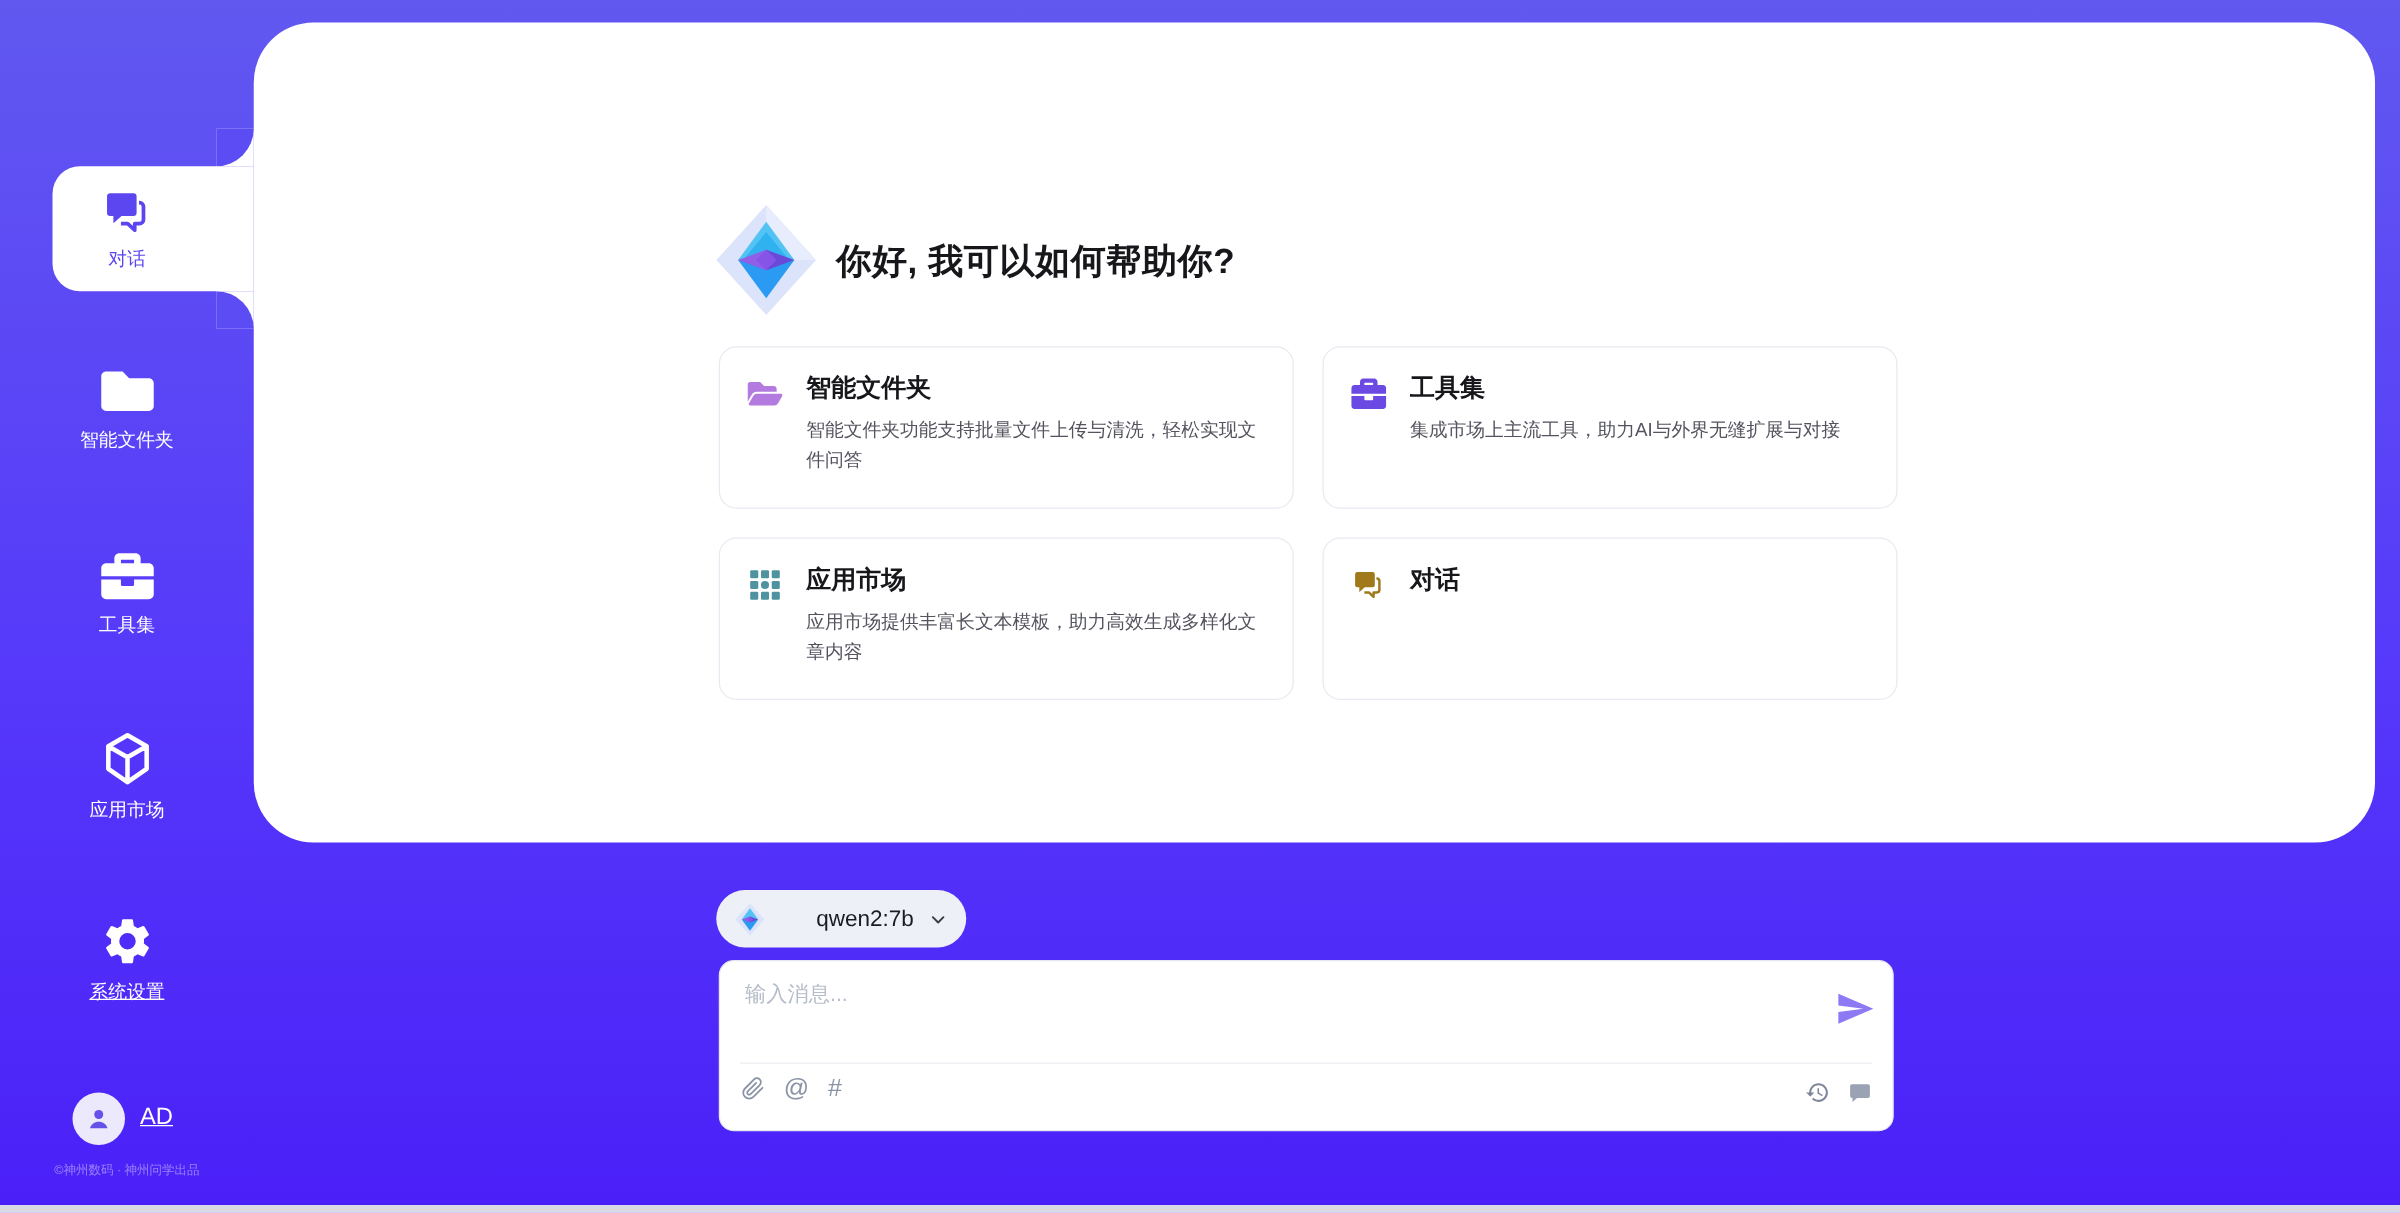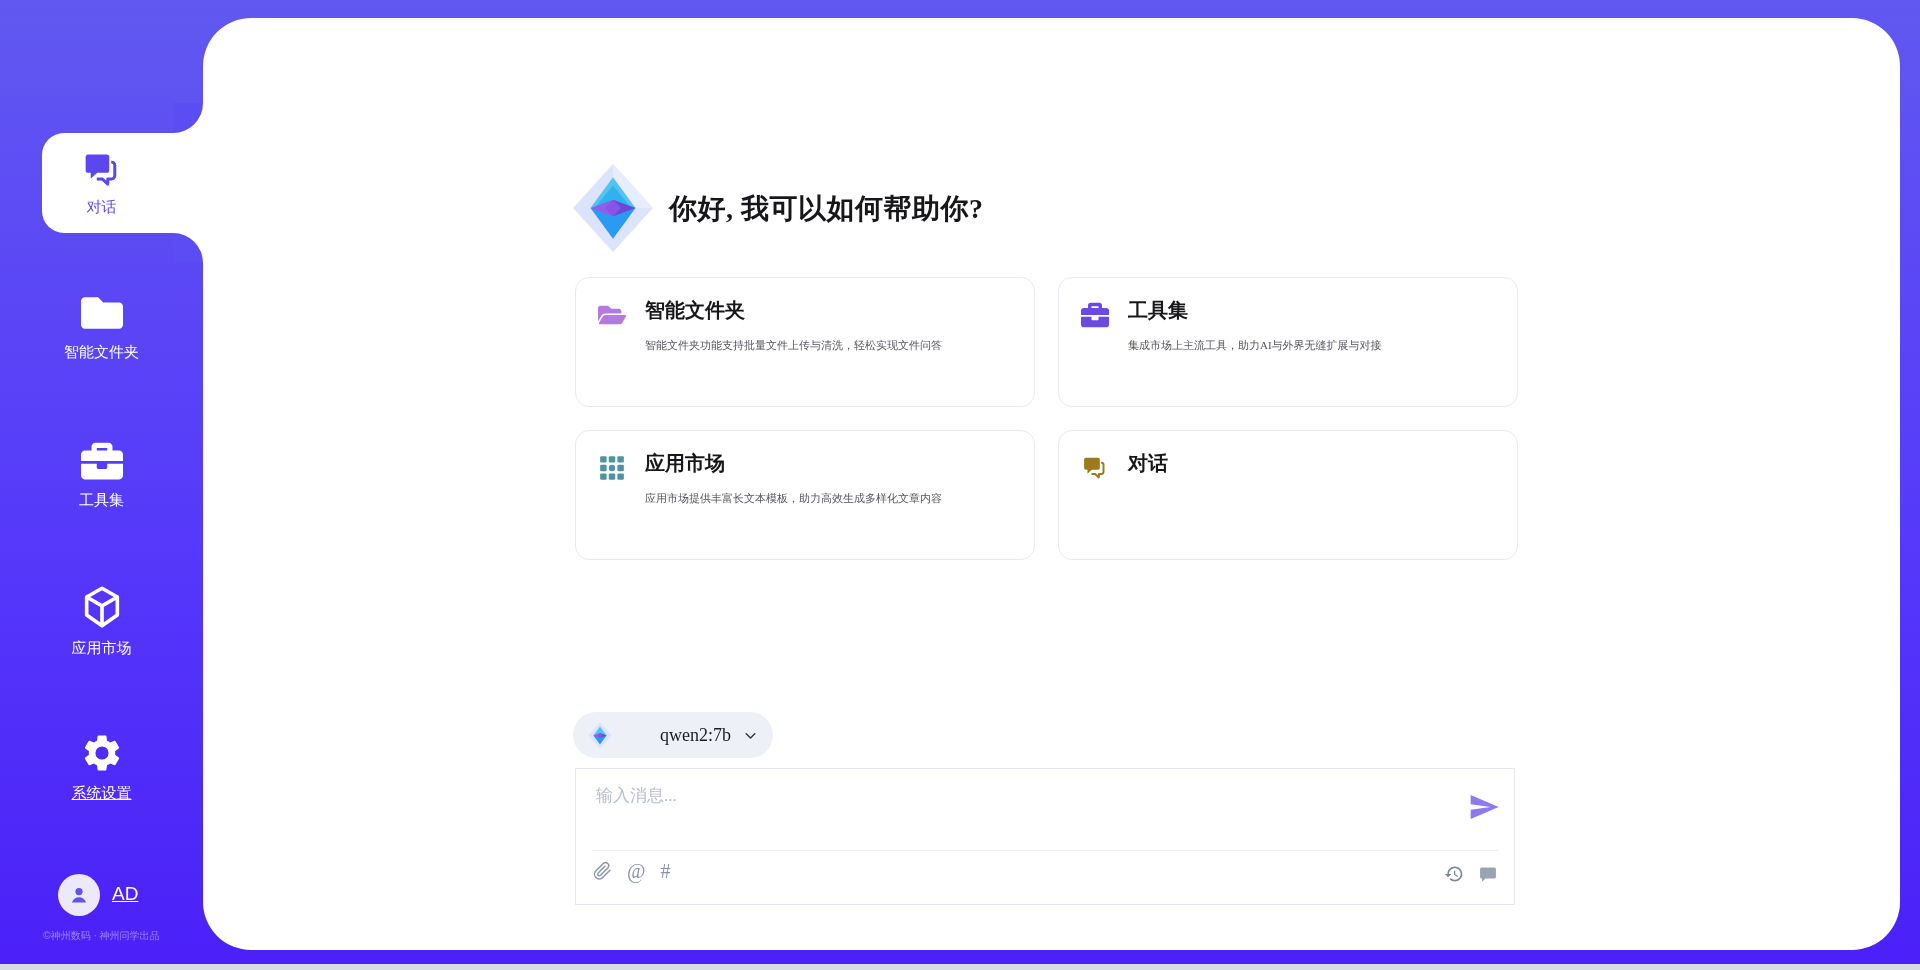--- a/index.html
+++ b/index.html
@@ -5,22 +5,22 @@
   * { margin:0; padding:0; box-sizing:border-box; }
   html,body { width:1920px; height:970px; overflow:hidden; }
   body { font-family:"Liberation Sans","DejaVu Sans",sans-serif; }
 
   .page { position:relative; width:1920px; height:970px;
           background:linear-gradient(180deg,#6158f0 0%,#5639fa 55%,#4a20f8 100%); }
 
   .bottom-strip { position:absolute; left:0; bottom:0; width:1920px; height:6px; background:#dadbe2; }
 
   
-  .main-panel { position:absolute; left:203px; top:18px; width:1697px; height:932px;
-                background:#ffffff; border-radius:48px;font-family:Liberation Serif, serif; }
+  .main-panel { position:absolute; left:203px; top:18px; width:1697px; height:656px;
+                background:#ffffff; border-radius:48px; }
 
   
   .brand { position:absolute; left:28px; top:22px; display:flex; align-items:center; gap:13px; }
   .brand-text .brand-name { color:#fff; font-size:20px; font-weight:700; letter-spacing:1px; }
   .brand-text .brand-sub  { color:#eef0ff; font-size:10.5px; letter-spacing:2.5px; margin-top:4px; }
 
   .nav-item { position:absolute; left:0; width:203px; display:flex; flex-direction:column;
               align-items:center; gap:9px; color:#fff; cursor:pointer; }
   .nav-label { font-size:15px; color:#fff; }
   .ni-folder { top:292px; }
@@ -50,32 +50,32 @@
   .hero-diamond { position:absolute; left:369px; top:145px; }
   .hero-title { position:absolute; left:466px; top:172px; font-size:28px; font-weight:700;
                 color:#17171b; letter-spacing:0.5px; }
 
   
   .cards { position:absolute; left:372px; top:259px; display:grid;
            grid-template-columns:460px 460px; grid-auto-rows:130px; gap:23px; }
   .card { position:relative; background:#fff; border:1px solid #e9e9f1; border-radius:14px; cursor:pointer; }
   .card-icon { position:absolute; left:22px; top:23px; width:28px; height:28px; }
   .card-title { position:absolute; left:69px; top:19px; font-size:20px; font-weight:700; color:#17171b; }
-  .card-desc  { position:absolute; left:69px; top:55px; width:374px; font-size:11px;
+  .card-desc  { position:absolute; left:69px; top:55px; width:374px; font-size:15px;
                 line-height:24px; color:#54545f; }
 
   
   .model-pill { position:absolute; left:370px; top:694px; width:200px; height:46px;
                 border-radius:23px; background:#eef0f7; display:flex; align-items:center;
                 gap:11px; padding:0 14px 0 15px; cursor:pointer; }
   .pill-label { flex:1; font-size:18px; color:#1b1b22;text-align:right; }
 
   
   .composer { position:absolute; left:372px; top:750px; width:940px; height:137px;
-              background:#fff; border:1.5px solid #e4e7ef; border-radius:0; }
+              background:#fff; border:1.5px solid #e4e7ef; border-radius:12px; }
   .placeholder { position:absolute; left:20px; top:15px; font-size:17px; color:#b6bcc9; }
   .send-btn { position:absolute; right:14px; top:22px; width:32px; height:32px; cursor:pointer; }
   .composer-divider { position:absolute; left:16px; right:16px; top:81px; height:1px; background:#edeef4; }
   .tools-left { position:absolute; left:17px; top:92px; display:flex; align-items:center; gap:15px; }
   .tools-right { position:absolute; right:16px; top:95px; display:flex; align-items:center; gap:14px; }
   .glyph-ic { font-size:20px; color:#8a93a6; line-height:20px; cursor:pointer; }
   .svg-btn { cursor:pointer; display:block; }
 </style>
 </head>
 <body>

